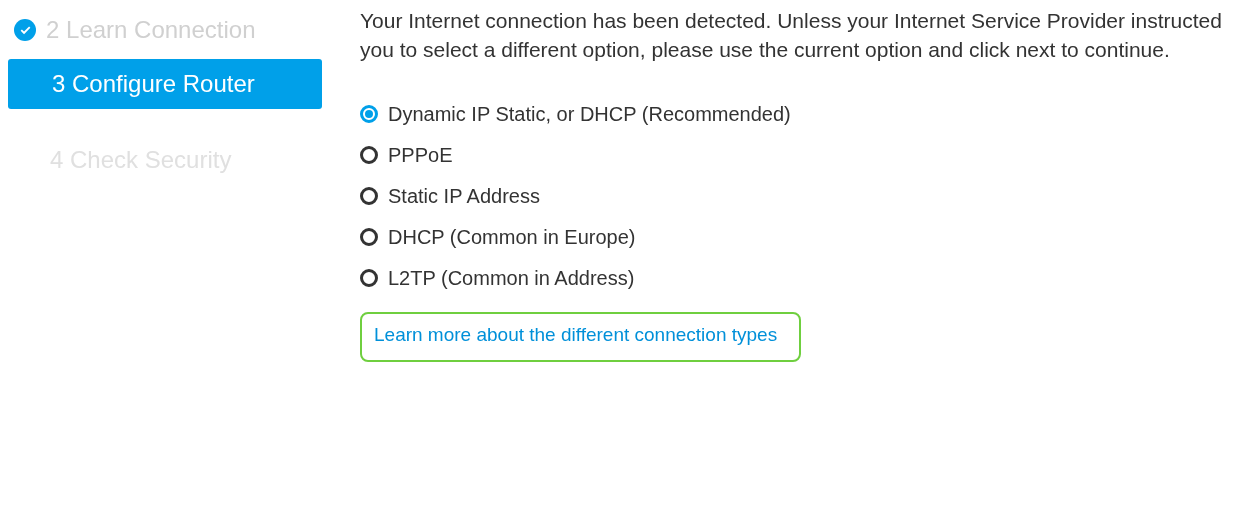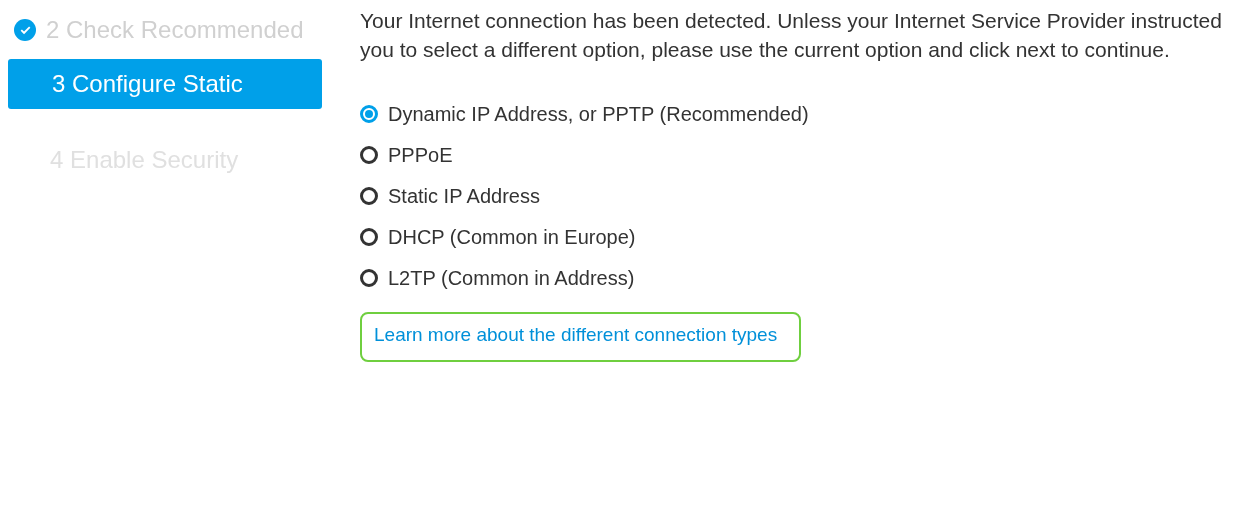--- a/index.html
+++ b/index.html
@@ -126,41 +126,41 @@
 
 <div class="sidebar">
   <div class="step-item completed">
     <span class="check-icon">
       <svg viewBox="0 0 16 16">
           <path d="M6.2 12.5L2 8.3l1.6-1.6 2.6 2.6L12.4 3l1.6 1.6z"></path>
         </svg>
     </span>
     <span>2</span>
     <span>&nbsp;</span>
-    <span>Check Recommended</span>
+    <span>Learn Connection</span>
   </div>
   <div class="step-item active">
     <span>3</span>
     <span>&nbsp;</span>
-    <span>Configure Static</span>
+    <span>Configure Router</span>
   </div>
   <div class="step-item upcoming">
     <span>4</span>
     <span>&nbsp;</span>
-    <span>Enable Security</span>
+    <span>Check Security</span>
   </div>
 </div>
 
 <div class="content">
   <p class="instruction">Your Internet connection has been detected. Unless your Internet Service Provider instructed you to select a different option, please use the current option and click next to continue.</p>
 
   <div class="options">
     <div class="option-row">
       <span class="radio selected"></span>
-      <span class="option-label">Dynamic IP Address, or PPTP (Recommended)</span>
+      <span class="option-label">Dynamic IP Static, or DHCP (Recommended)</span>
     </div>
     <div class="option-row">
       <span class="radio"></span>
       <span class="option-label">PPPoE</span>
     </div>
     <div class="option-row">
       <span class="radio"></span>
       <span class="option-label">Static IP Address</span>
     </div>
     <div class="option-row">

